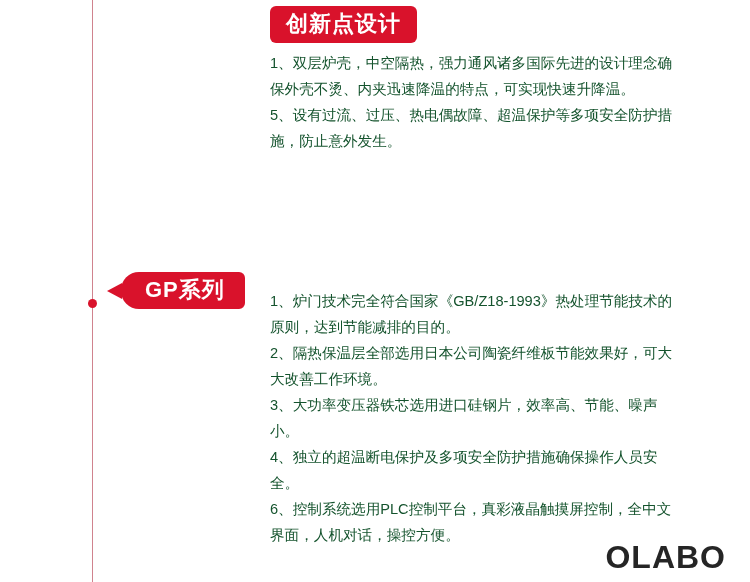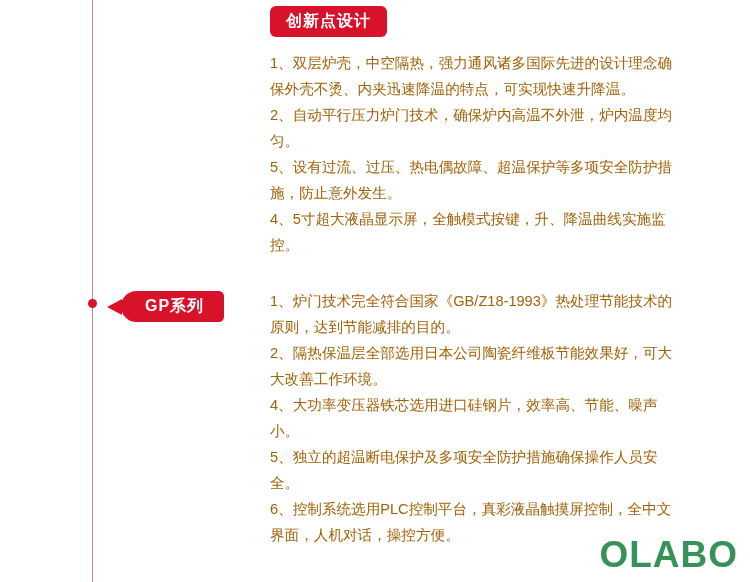--- a/index.html
+++ b/index.html
@@ -22,21 +22,21 @@
     top: 0;
     width: 1px;
     height: 582px;
     background: #d0838e;
   }
 
   .badge {
     display: inline-block;
     background: #d9122b;
     color: #ffffff;
-    font-size: 16px;
+    font-size: 22px;
     font-weight: bold;
     letter-spacing: 1px;
     padding: 7px 16px 8px 16px;
     border-radius: 6px;
     line-height: 1;
     white-space: nowrap;
   }
 
   
   .badge-tail {
@@ -59,21 +59,21 @@
 
   .dot {
     position: absolute;
     width: 9px;
     height: 9px;
     border-radius: 50%;
     background: #d9122b;
   }
 
   .body-text {
-    color: #a16207;
+    color: #14532d;
     font-size: 14.6px;
     line-height: 26px;
     width: 412px;
   }
   .body-text p {
     margin: 0;
     text-indent: 0;
   }
 
   .s1-badge-wrap {
@@ -83,66 +83,64 @@
   }
   .s1-text {
     position: absolute;
     left: 270px;
     top: 50px;
   }
 
   .s2-badge-wrap {
     position: absolute;
     left: 121px;
-    top: 291px;
+    top: 272px;
   }
   .s2-dot {
     left: 88px;
     top: 299px;
   }
   .s2-text {
     position: absolute;
     left: 270px;
     top: 288px;
   }
 
   .watermark {
     position: absolute;
-    right: 12px;
+    right: 24px;
     bottom: 6px;
-    font-size: 37px;
+    font-size: 32px;
     font-weight: bold;
-    color: #15803d;
+    color: #000000;
     letter-spacing: 1px;
     opacity: 0.85;
     font-family: "Liberation Sans", sans-serif;
   }
 </style>
 </head>
 <body>
 
 <div class="rail"></div>
 
 <div class="s1-badge-wrap">
   <span class="badge">创新点设计</span>
 </div>
 
 <div class="body-text s1-text">
   <p>1、双层炉壳，中空隔热，强力通风诸多国际先进的设计理念确保外壳不烫、内夹迅速降温的特点，可实现快速升降温。</p>
-  <p>2、自动平行压力炉门技术，确保炉内高温不外泄，炉内温度均匀。</p>
   <p>5、设有过流、过压、热电偶故障、超温保护等多项安全防护措施，防止意外发生。</p>
-  <p>4、5寸超大液晶显示屏，全触模式按键，升、降温曲线实施监控。</p>
 </div>
 
 <div class="dot s2-dot"></div>
 <div class="s2-badge-wrap">
   <span class="badge badge-tail">GP系列</span>
 </div>
 
 <div class="body-text s2-text">
   <p>1、炉门技术完全符合国家《GB/Z18-1993》热处理节能技术的原则，达到节能减排的目的。</p>
   <p>2、隔热保温层全部选用日本公司陶瓷纤维板节能效果好，可大大改善工作环境。</p>
-  <p>4、大功率变压器铁芯选用进口硅钢片，效率高、节能、噪声小。</p>
-  <p>5、独立的超温断电保护及多项安全防护措施确保操作人员安全。</p>
+  <p>3、大功率变压器铁芯选用进口硅钢片，效率高、节能、噪声小。</p>
+  <p>4、独立的超温断电保护及多项安全防护措施确保操作人员安全。</p>
   <p>6、控制系统选用PLC控制平台，真彩液晶触摸屏控制，全中文界面，人机对话，操控方便。</p>
 </div>
 
 <div class="watermark">OLABO</div>
 
 </body></html>

